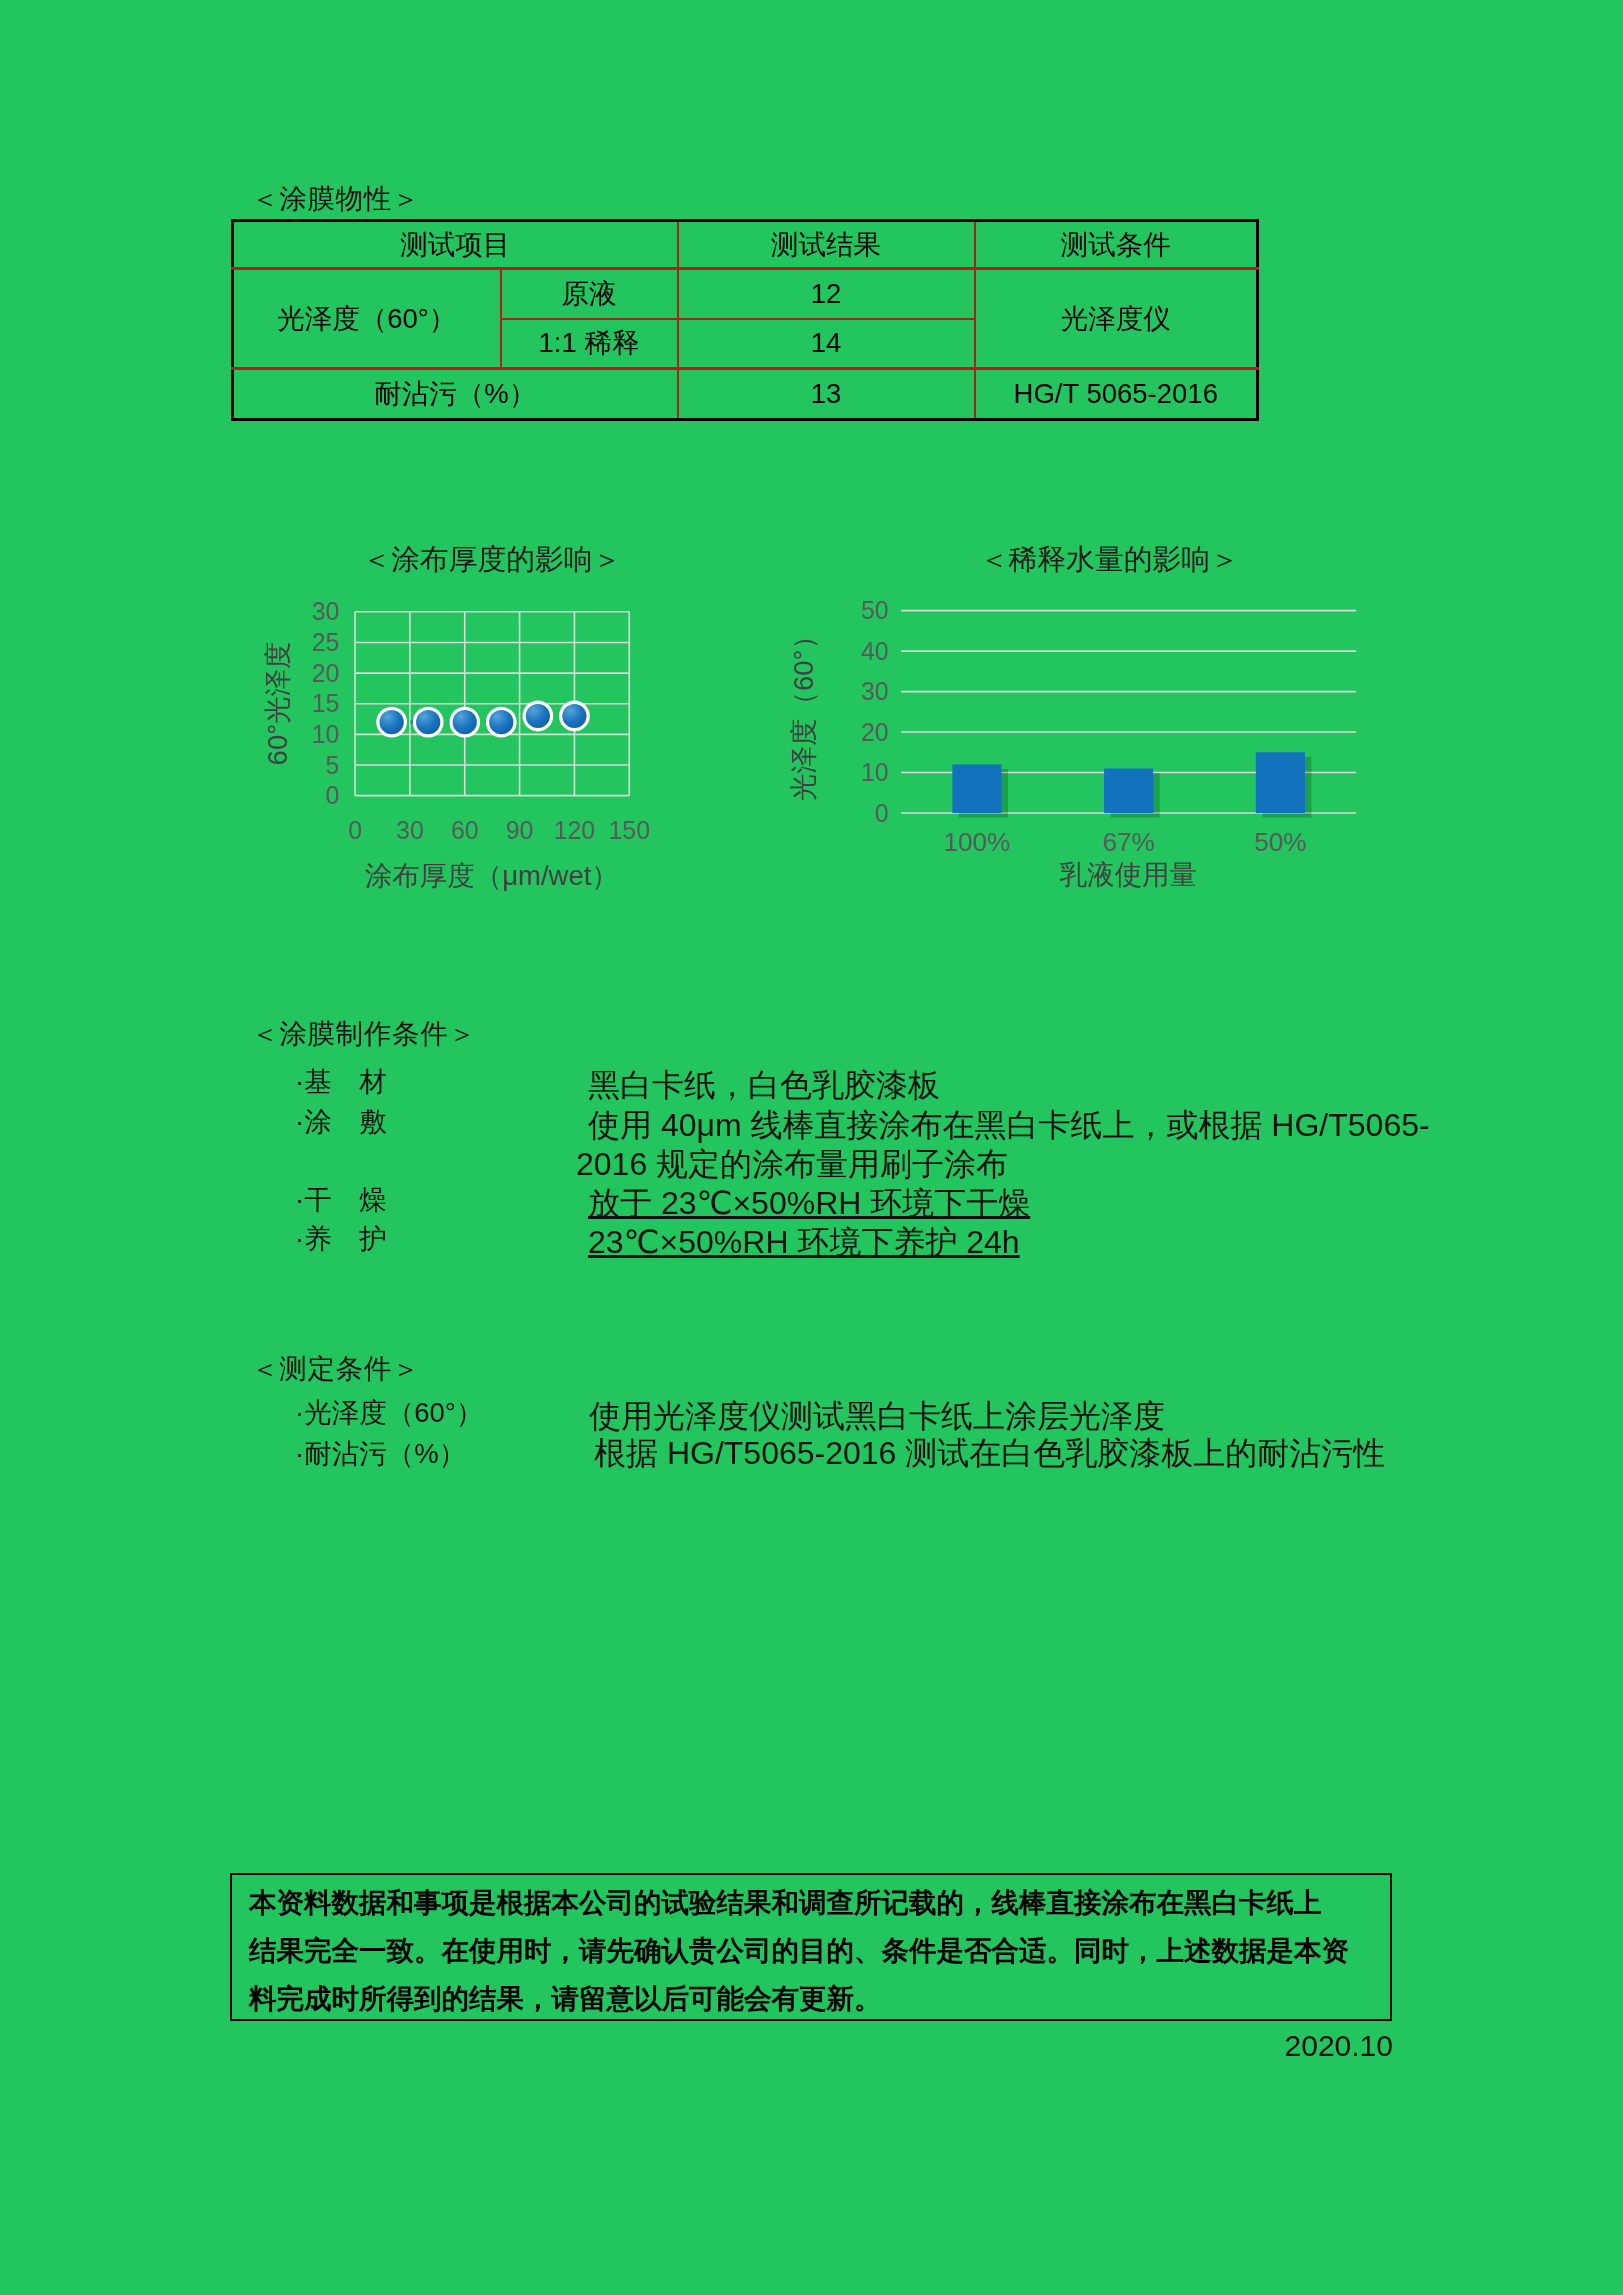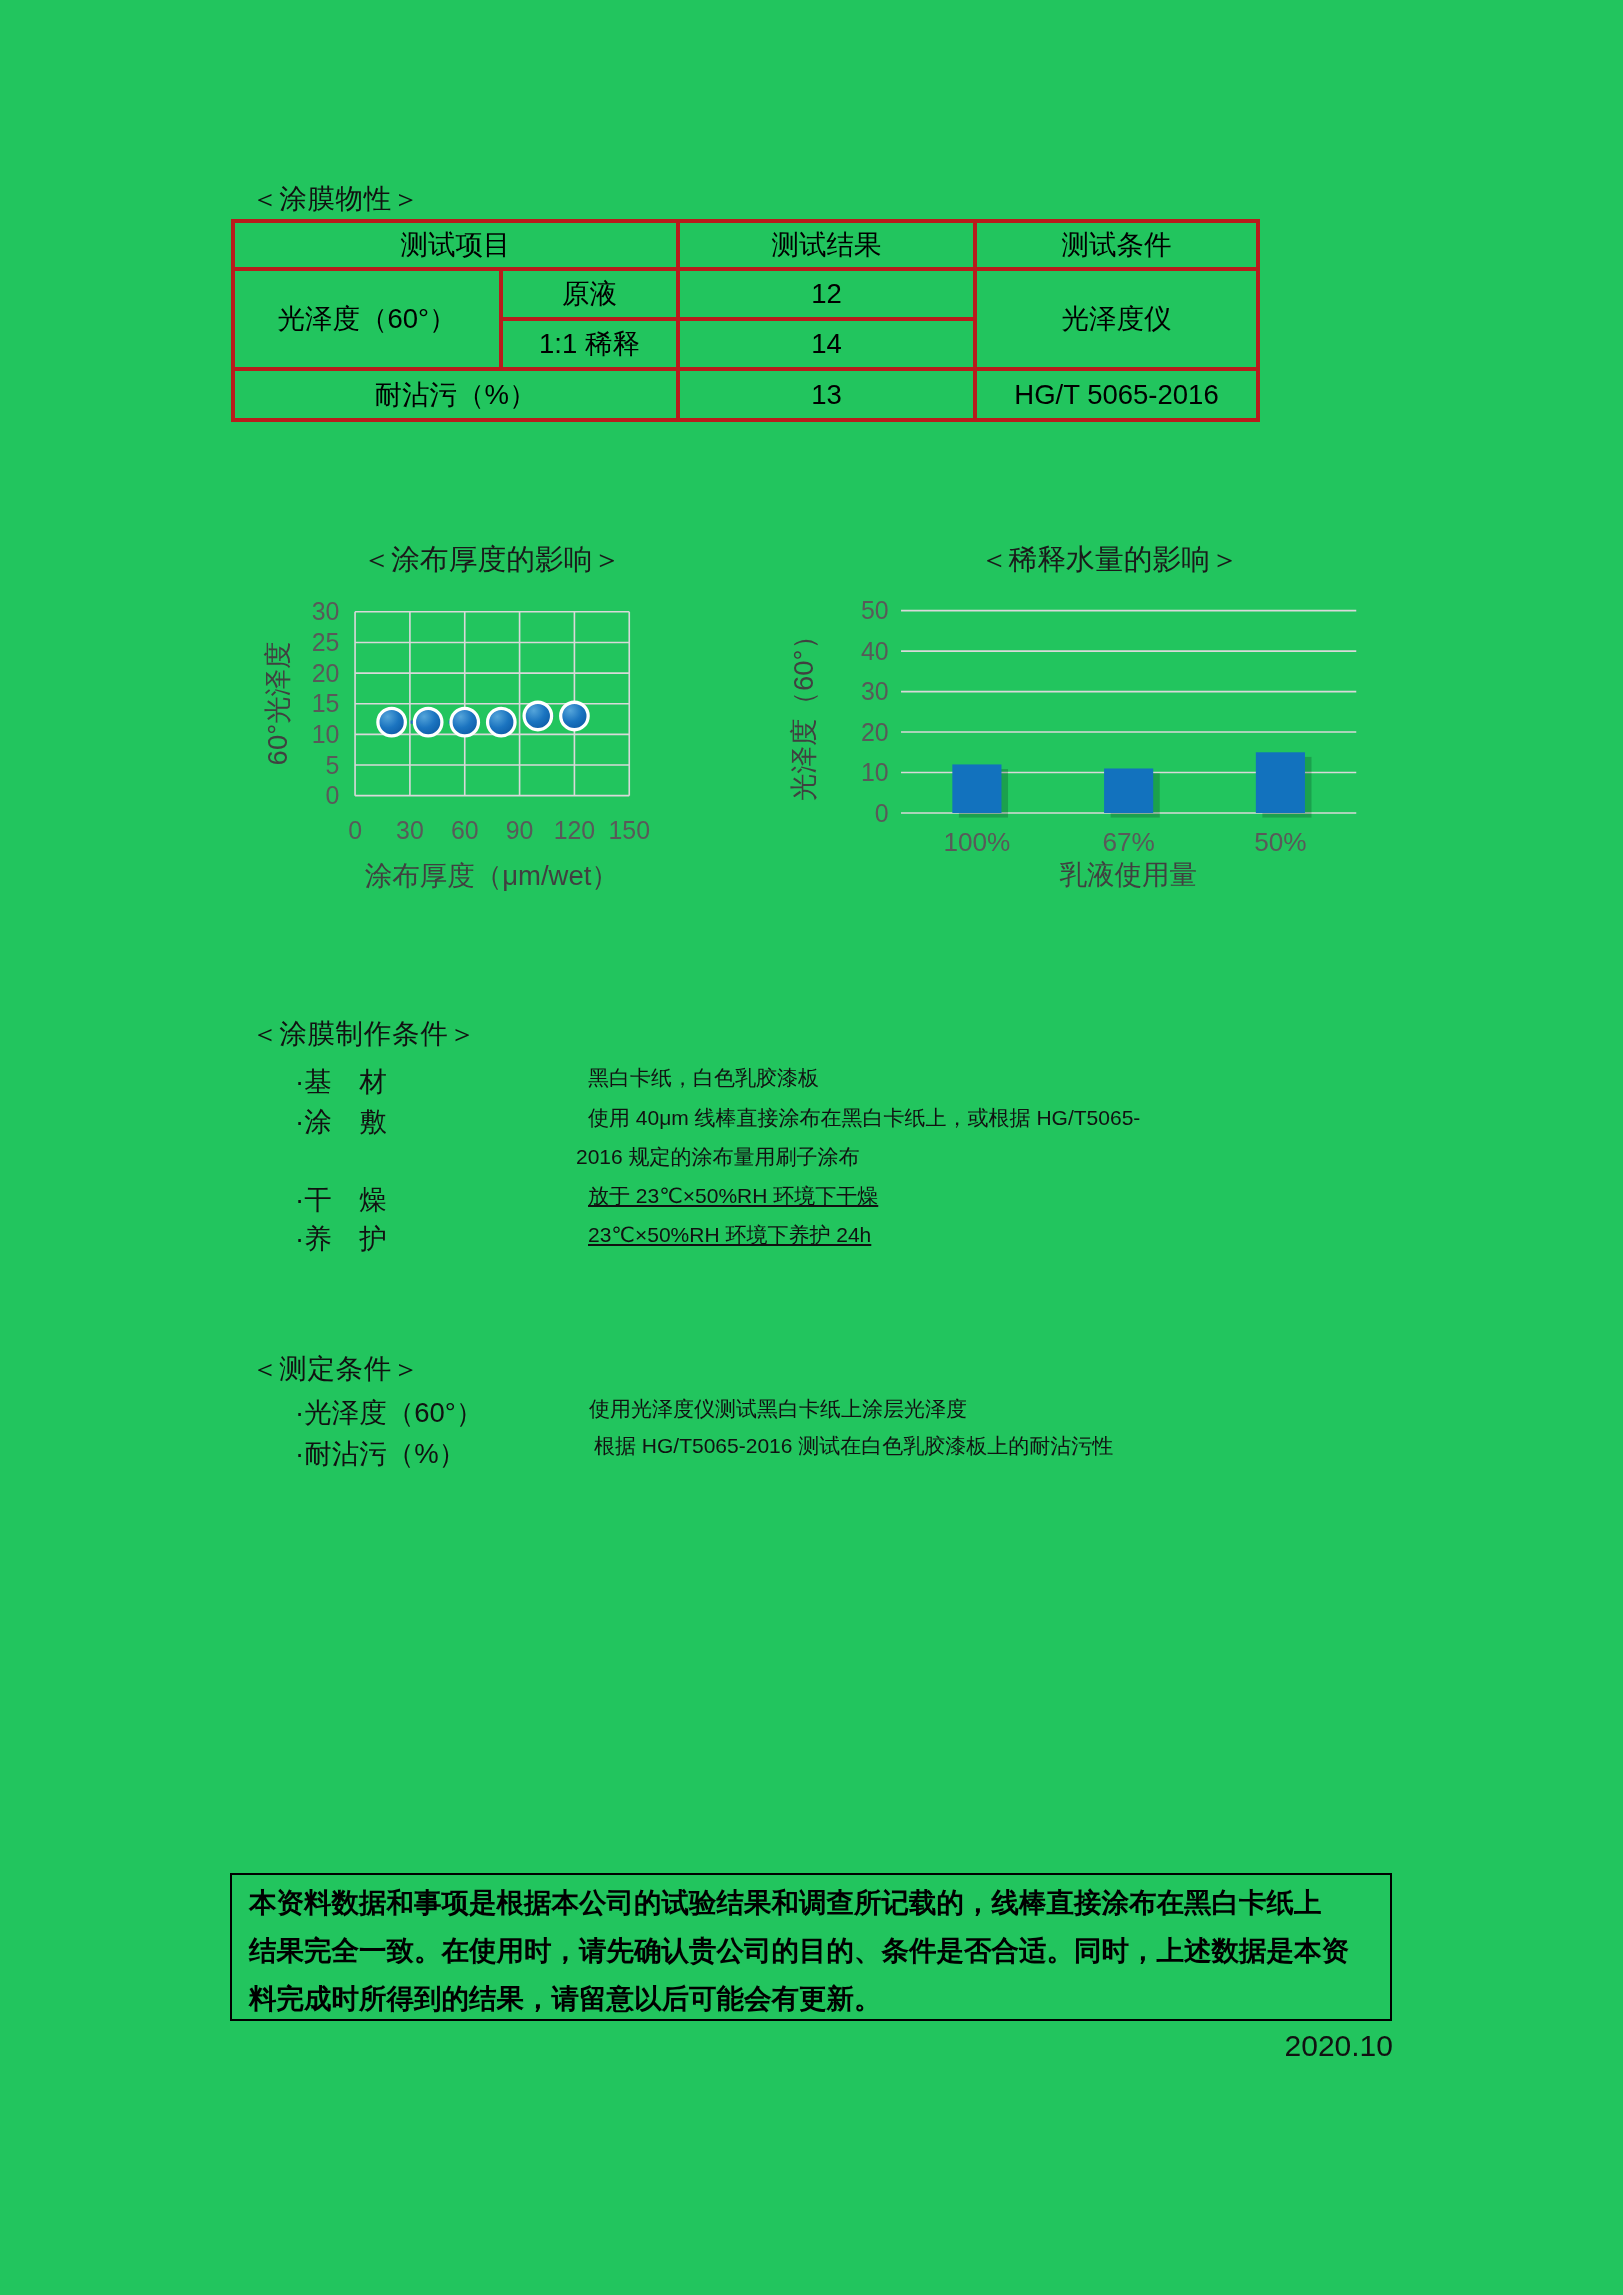--- a/index.html
+++ b/index.html
@@ -4,28 +4,28 @@
 <style>
   html,body{margin:0;padding:0;background:#888;}
   .page{position:relative;width:1623px;height:2295px;background:#22c55e;
         font-family:"Liberation Sans","DejaVu Sans",sans-serif;color:#000;overflow:hidden;}
   .abs{position:absolute;}
   .h-sec{font-size:27.5px;letter-spacing:0.7px;color:#111;white-space:nowrap;}
 
   
   table.props{position:absolute;left:231px;top:219px;border-collapse:collapse;table-layout:fixed;
               font-size:27.5px;text-align:center;}
-  table.props td{border:4px solid #b91c1c;vertical-align:middle;padding:0;white-space:nowrap;}
+  table.props td{border:2px solid #b91c1c;vertical-align:middle;padding:0;white-space:nowrap;}
   table.props{border:3.9px solid #000;}
   td.th-row{border-bottom-width:3.9px !important;}
   td.grp-b{border-bottom-width:3.9px !important;}
 
   
   .item-label{position:absolute;font-size:27.5px;white-space:nowrap;color:#111;}
-  .item-desc{position:absolute;font-size:21px;white-space:nowrap;color:#111;}
+  .item-desc{position:absolute;font-size:32px;white-space:nowrap;color:#111;}
 
   
   .disc-box{position:absolute;left:230px;top:1873px;width:1162px;height:148px;
             border:2.6px solid #000;box-sizing:border-box;padding:3.9px 13px 0 17px;}
   .disc-line{font-size:27.5px;font-weight:bold;line-height:48px;white-space:nowrap;color:#000;}
   .doc-date{position:absolute;right:230px;top:2029px;font-size:30px;color:#111;}
 
   svg text{font-family:"Liberation Sans","DejaVu Sans",sans-serif;}
   .c-title{font-size:44px;fill:#1a1a1a;}
   .c-xlabel{font-size:42px;fill:#404040;}

